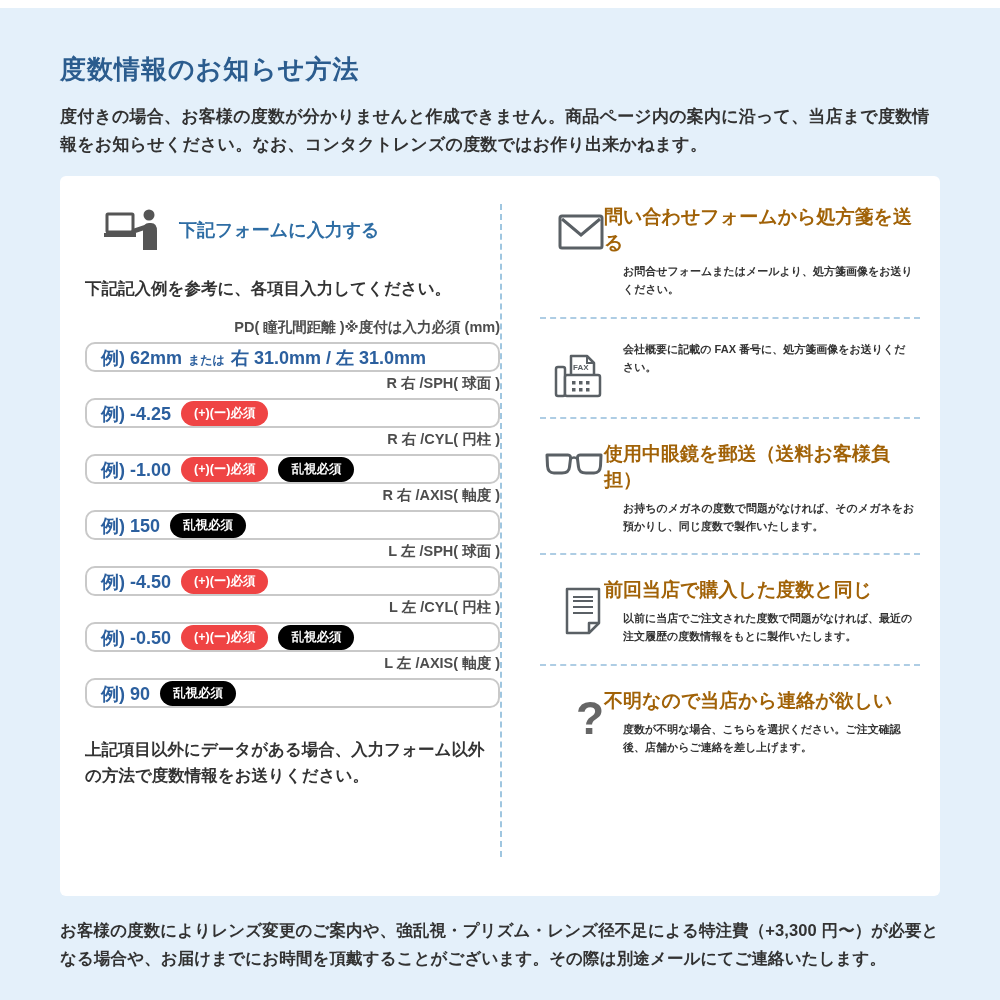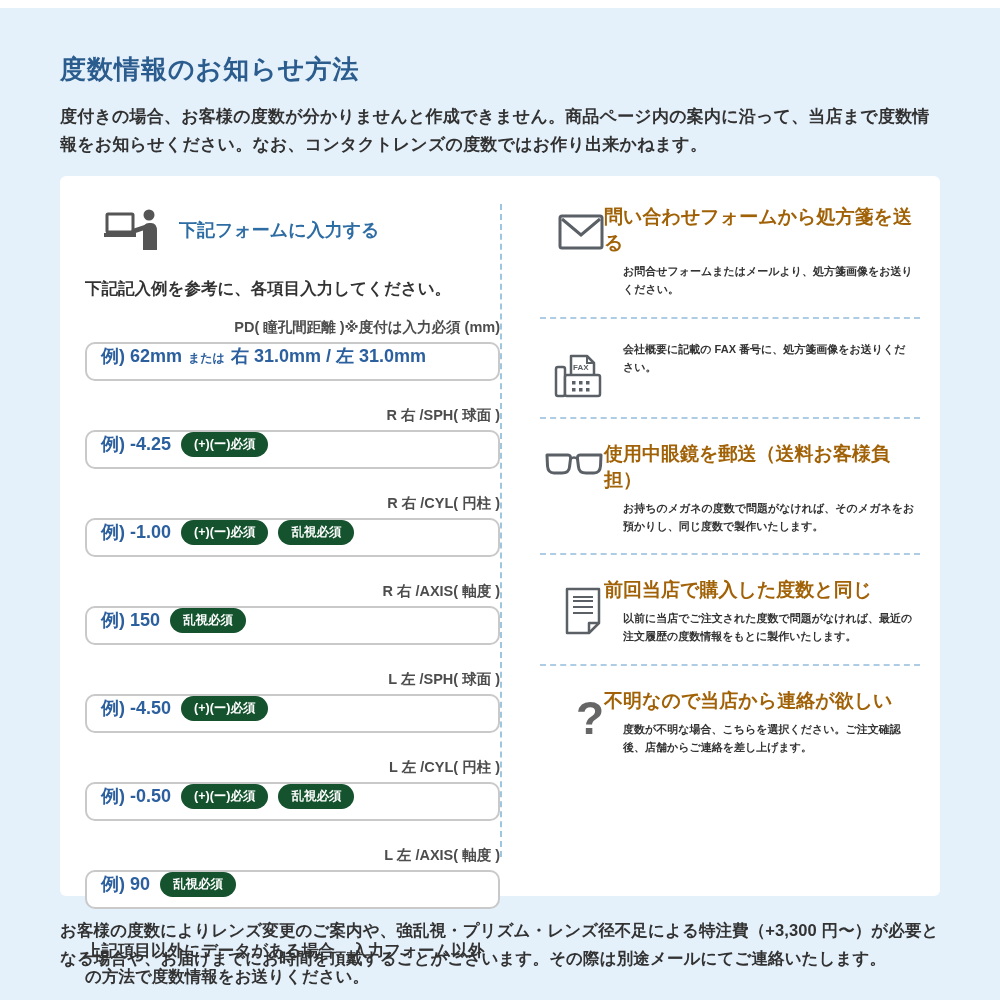--- a/index.html
+++ b/index.html
@@ -43,36 +43,36 @@
   
   .form-header { display:flex; align-items:center; gap:20px; margin:4px 0 0 18px; }
   .form-title { font-size:18px; font-weight:700; color:#2e6da4; }
   .instruction { margin:24px 0 18px; font-size:16.5px; font-weight:600; color:#333; }
 
   .field-label {
     margin:0 0 5px 14px;
     font-size:14.5px; font-weight:700; color:#4d4d4d;text-align:right;
   }
   .field-box {
-    height:39px;
+    height:30px;
     border:2px solid #c9c9c9; border-radius:10px;
     background:#fff;
-    display:flex; align-items:flex-start; gap:10px;
+    display:flex; align-items:flex-end; gap:10px;
     padding:0 8px 0 14px;
-    margin:0 0 25px;
+    margin:0 0 2px;
   }
   .example { display:flex; align-items:baseline; gap:6px; white-space:nowrap; }
   .ex-part { font-size:18px; font-weight:700; color:#2b5f9e; }
   .ex-part.small { font-size:12px; }
   .badge {
     font-size:12.5px; font-weight:700; color:#ffffff;
     border-radius:999px; padding:4px 13px; white-space:nowrap;
   }
-  .badge.blue { background:#14532d; }
-  .badge.orange { background:#14532d; }
+  .badge.blue { background:#ef4444; }
+  .badge.orange { background:#000000; }
   .note { margin:28px 0 0; font-size:16.5px; font-weight:600; color:#333; line-height:1.6; }
 
   
   .method { display:flex; padding:14px 0 10px; }
   .method-icon {
     width:64px; flex:0 0 64px;
     display:flex; justify-content:flex-end; align-items:flex-start;
     padding-top:10px;
   }
   .method-text { width:312px; }

